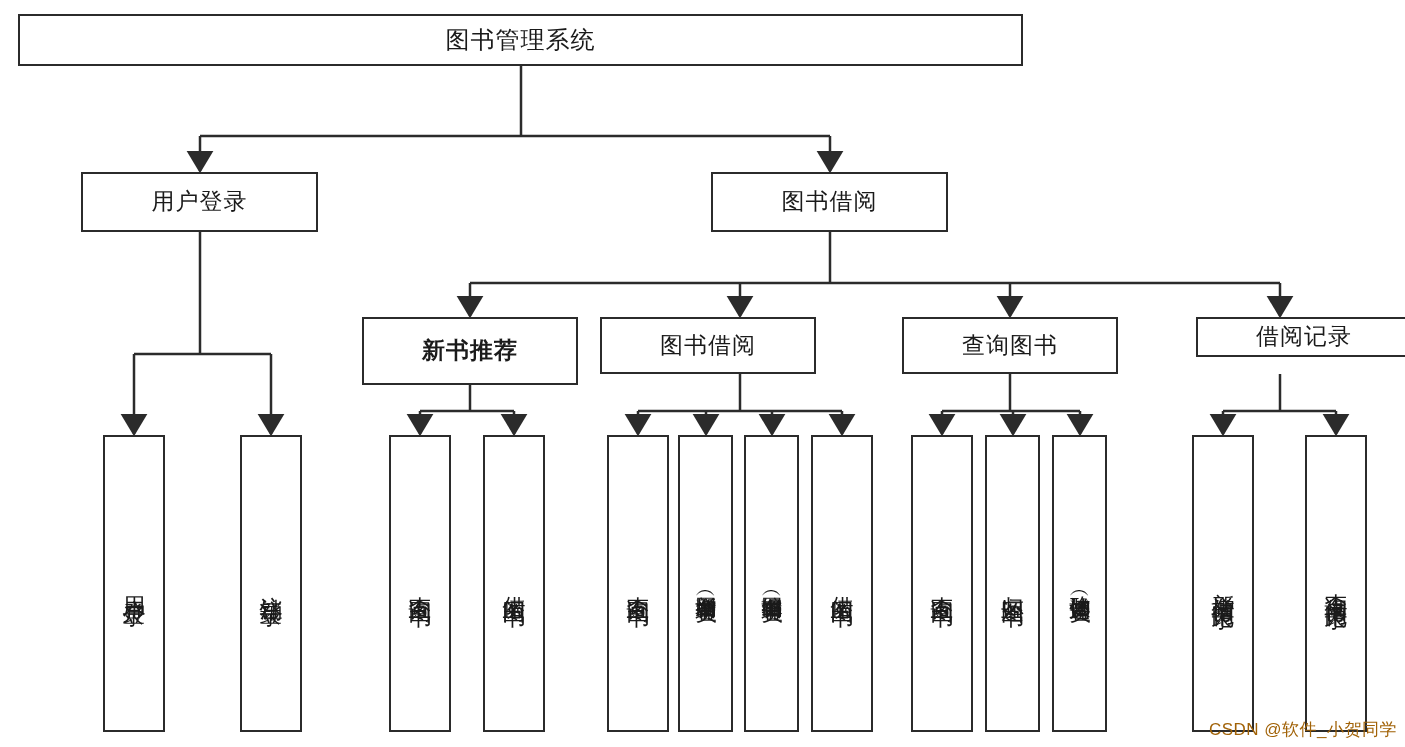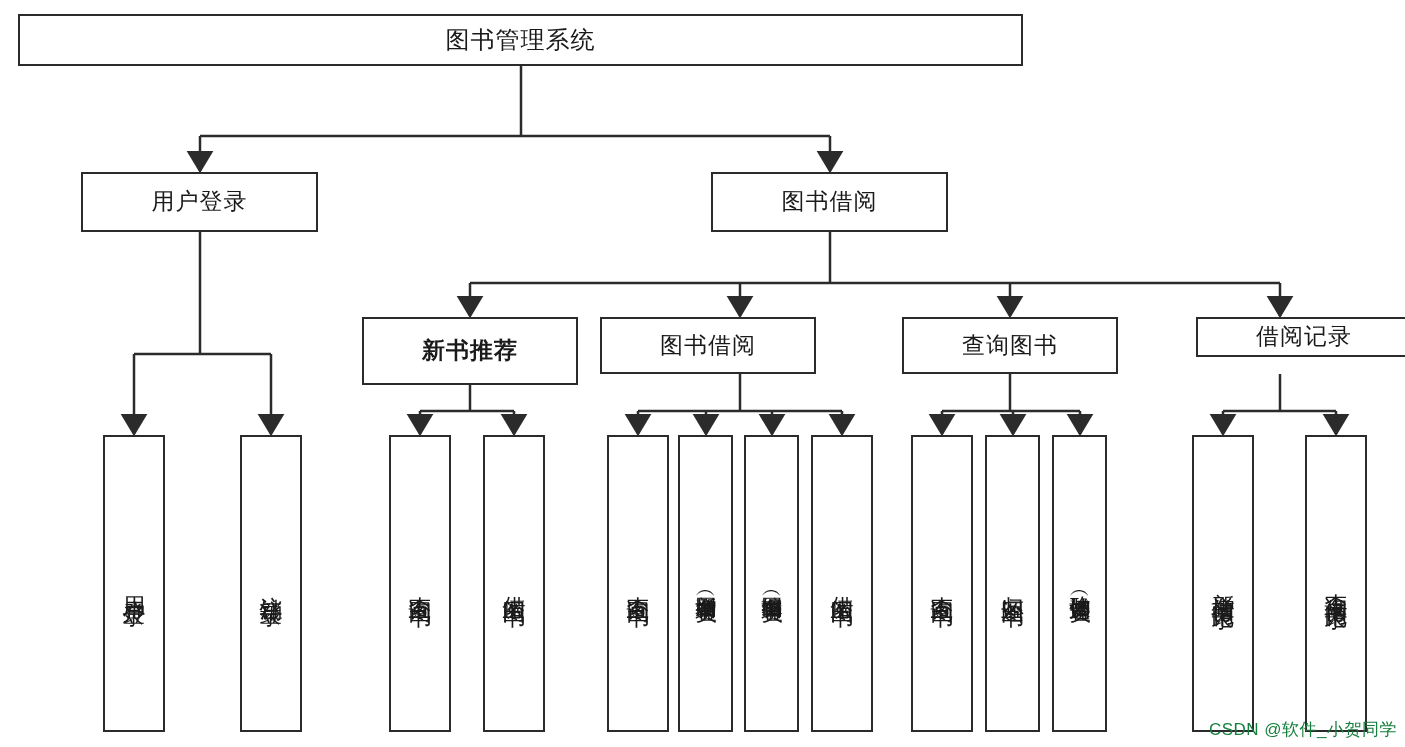--- a/index.html
+++ b/index.html
@@ -54,21 +54,21 @@
     text-align: center;
   }
   .node.root {
     font-size: 24px;
   }
   .watermark {
     position: absolute;
     right: 8px;
     bottom: 6px;
     font-size: 17px;
-    color: #15803d;
+    color: #a16207;
     letter-spacing: 0.5px;
     white-space: nowrap;
     font-family: "Liberation Sans", "DejaVu Sans", sans-serif;
     margin-top: 36px;
   }
 </style>
 </head>
 <body>
 
 <div id="canvas">

